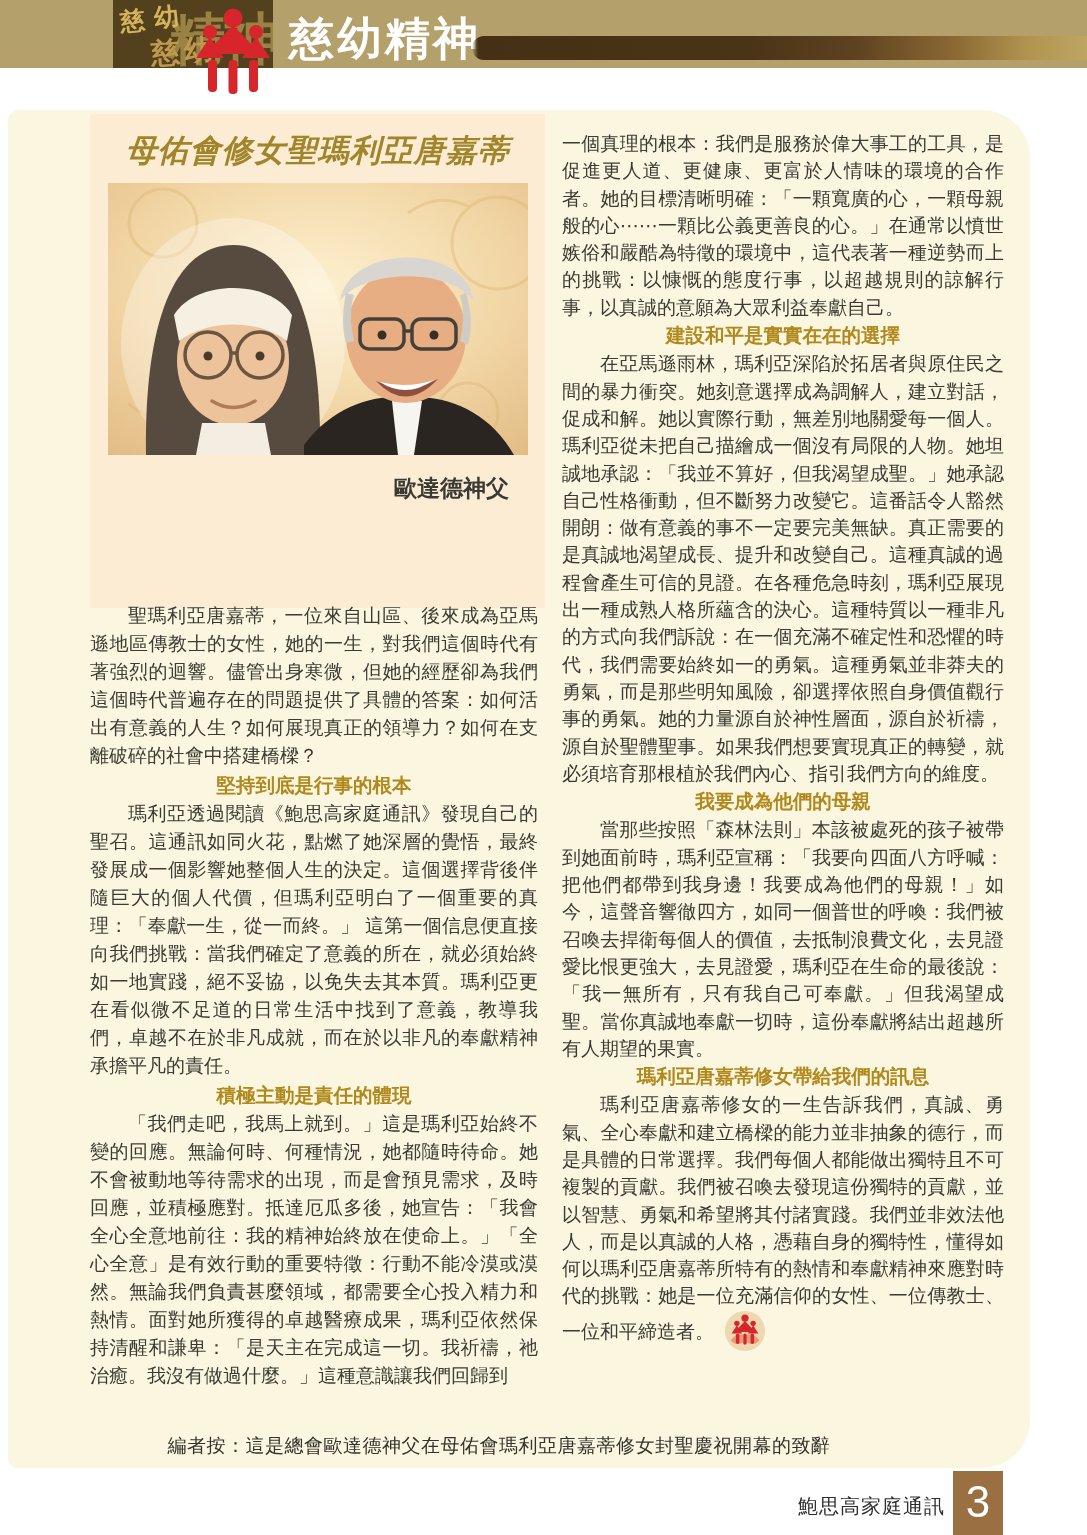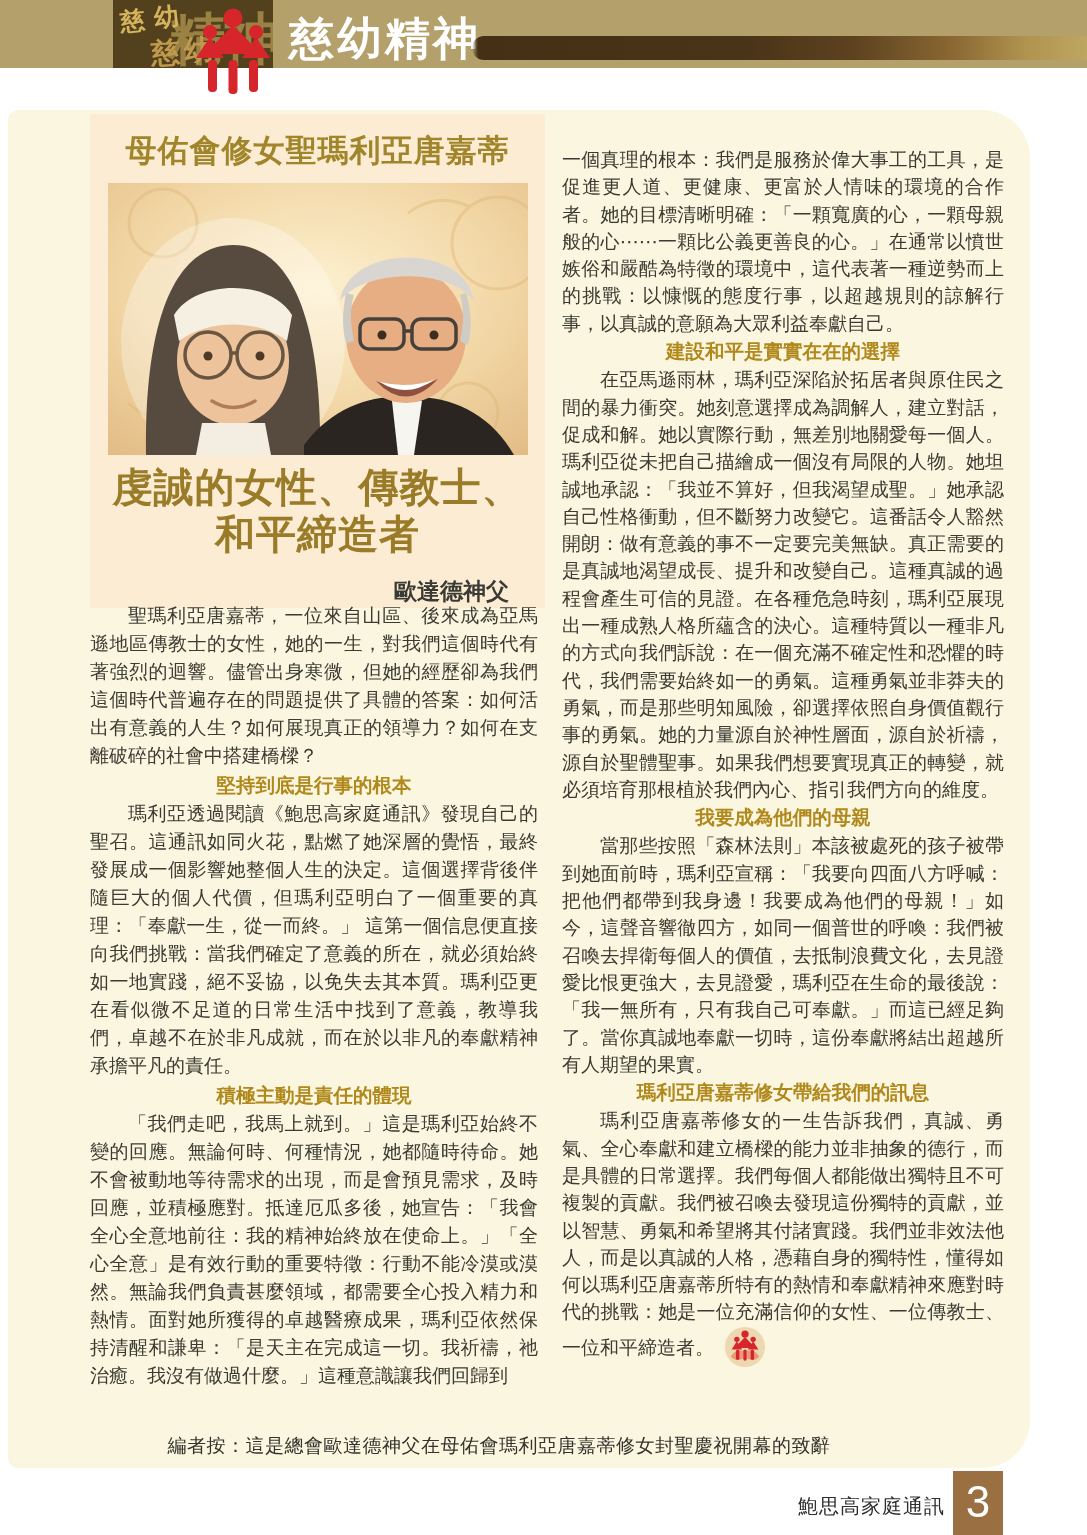--- a/index.html
+++ b/index.html
@@ -38,34 +38,34 @@
   }
   
   .content{
     position:absolute;left:8px;top:110px;width:1022px;height:1358px;
     background:var(--panel-cream);border-radius:10px 48px 48px 10px;overflow:hidden;
   }
   .left-col{position:absolute;left:82px;top:0;width:455px;}
   .peach{position:absolute;left:0;top:4px;width:455px;height:494px;background:var(--peach);}
   .kicker{
     margin-top:16px;text-align:center;font-size:31px;font-weight:bold;color:var(--gold-title);
-    font-family:"Liberation Serif", serif;letter-spacing:1px;white-space:nowrap;
+    font-family:"Liberation Serif", serif;letter-spacing:1px;white-space:nowrap;font-style:italic;
   }
   .photo{width:420px;height:272px;margin:11px auto 0;display:block;}
   .big-title{
     margin-top:9px;text-align:center;font-size:40px;line-height:47px;font-weight:bold;
     color:#9a7b28;font-family:"Liberation Serif", serif;letter-spacing:1px;
   }
   .author{margin-top:18px;padding-right:36px;text-align:right;font-size:23px;color:#3a3a35;font-weight:bold;}
   .left-body{position:absolute;left:0;top:492px;width:448px;}
   
   .body-text p{font-size:19px;line-height:28px;text-align:justify;text-justify:inter-ideograph;color:var(--body-ink);margin:0;}
   .body-text p.indent{text-indent:2em;}
   .body-text h3{font-size:19.5px;line-height:28px;text-align:center;color:var(--gold-heading);font-weight:bold;margin:1px 0;}
-  .right-col{position:absolute;left:554px;top:36px;width:442px;}
+  .right-col{position:absolute;left:554px;top:20px;width:442px;}
   .right-col p{line-height:27.3px;}
   .right-col h3{line-height:27.3px;}
   .seal-icon{display:inline-block;width:42px;height:42px;vertical-align:-14px;margin-left:10px;}
   
   .editor-note{
     position:absolute;left:0;right:40px;bottom:9px;text-align:center;
     font-size:19px;color:#33332d;letter-spacing:0.5px;
   }
   .pub-label{position:absolute;right:142px;top:1493px;font-size:20px;font-weight:normal;color:#2e2e2e;letter-spacing:1px;}
   .page-num{
@@ -148,42 +148,38 @@
             <rect x="252" y="136" width="44" height="30" rx="9" fill="none" stroke="#45403a" stroke-width="3.5"></rect>
             <rect x="304" y="136" width="44" height="30" rx="9" fill="none" stroke="#45403a" stroke-width="3.5"></rect>
             <path d="M296 148 L304 148" stroke="#45403a" stroke-width="3.5"></path>
             <circle cx="274" cy="152" r="4.5" fill="#3c2e20"></circle>
             <circle cx="326" cy="152" r="4.5" fill="#3c2e20"></circle>
             <path d="M268 198 Q298 230 330 196 Q299 212 268 198 Z" fill="#8e5140"></path>
             <path d="M272 199 Q298 216 326 197 Q299 206 272 199 Z" fill="#ffffff"></path>
           </g>
         </svg>
 
-        <div class="big-title">
-          <span>虔誠的女性、傳教士、</span><br>
-          <span>和平締造者</span>
-        </div>
         <div class="author">歐達德神父</div>
       </div>
 
       <div class="left-body body-text">
         <p class="indent">聖瑪利亞唐嘉蒂，一位來自山區、後來成為亞馬遜地區傳教士的女性，她的一生，對我們這個時代有著強烈的迴響。儘管出身寒微，但她的經歷卻為我們這個時代普遍存在的問題提供了具體的答案：如何活出有意義的人生？如何展現真正的領導力？如何在支離破碎的社會中搭建橋樑？</p>
         <h3>堅持到底是行事的根本</h3>
         <p class="indent">瑪利亞透過閱讀《鮑思高家庭通訊》發現自己的聖召。這通訊如同火花，點燃了她深層的覺悟，最終發展成一個影響她整個人生的決定。這個選擇背後伴隨巨大的個人代價，但瑪利亞明白了一個重要的真理：「奉獻一生，從一而終。」 這第一個信息便直接向我們挑戰：當我們確定了意義的所在，就必須始終如一地實踐，絕不妥協，以免失去其本質。瑪利亞更在看似微不足道的日常生活中找到了意義，教導我們，卓越不在於非凡成就，而在於以非凡的奉獻精神承擔平凡的責任。</p>
         <h3>積極主動是責任的體現</h3>
         <p class="indent">「我們走吧，我馬上就到。」這是瑪利亞始終不變的回應。無論何時、何種情況，她都隨時待命。她不會被動地等待需求的出現，而是會預見需求，及時回應，並積極應對。抵達厄瓜多後，她宣告：「我會全心全意地前往：我的精神始終放在使命上。」「全心全意」是有效行動的重要特徵：行動不能冷漠或漠然。無論我們負責甚麼領域，都需要全心投入精力和熱情。面對她所獲得的卓越醫療成果，瑪利亞依然保持清醒和謙卑：「是天主在完成這一切。我祈禱，祂治癒。我沒有做過什麼。」這種意識讓我們回歸到</p>
       </div>
     </div>
 
     <div class="right-col body-text">
       <p>一個真理的根本：我們是服務於偉大事工的工具，是促進更人道、更健康、更富於人情味的環境的合作者。她的目標清晰明確：「一顆寬廣的心，一顆母親般的心⋯⋯一顆比公義更善良的心。」在通常以憤世嫉俗和嚴酷為特徵的環境中，這代表著一種逆勢而上的挑戰：以慷慨的態度行事，以超越規則的諒解行事，以真誠的意願為大眾利益奉獻自己。</p>
       <h3>建設和平是實實在在的選擇</h3>
       <p class="indent">在亞馬遜雨林，瑪利亞深陷於拓居者與原住民之間的暴力衝突。她刻意選擇成為調解人，建立對話，促成和解。她以實際行動，無差別地關愛每一個人。瑪利亞從未把自己描繪成一個沒有局限的人物。她坦誠地承認：「我並不算好，但我渴望成聖。」她承認自己性格衝動，但不斷努力改變它。這番話令人豁然開朗：做有意義的事不一定要完美無缺。真正需要的是真誠地渴望成長、提升和改變自己。這種真誠的過程會產生可信的見證。在各種危急時刻，瑪利亞展現出一種成熟人格所蘊含的決心。這種特質以一種非凡的方式向我們訴說：在一個充滿不確定性和恐懼的時代，我們需要始終如一的勇氣。這種勇氣並非莽夫的勇氣，而是那些明知風險，卻選擇依照自身價值觀行事的勇氣。她的力量源自於神性層面，源自於祈禱，源自於聖體聖事。如果我們想要實現真正的轉變，就必須培育那根植於我們內心、指引我們方向的維度。</p>
       <h3>我要成為他們的母親</h3>
-      <p class="indent">當那些按照「森林法則」本該被處死的孩子被帶到她面前時，瑪利亞宣稱：「我要向四面八方呼喊：把他們都帶到我身邊！我要成為他們的母親！」如今，這聲音響徹四方，如同一個普世的呼喚：我們被召喚去捍衛每個人的價值，去抵制浪費文化，去見證愛比恨更強大，去見證愛，瑪利亞在生命的最後說：「我一無所有，只有我自己可奉獻。」而這已經足夠了。當你真誠地奉獻一切時，這份奉獻將結出超越所有人期望的果實。</p>
+      <p class="indent">當那些按照「森林法則」本該被處死的孩子被帶到她面前時，瑪利亞宣稱：「我要向四面八方呼喊：把他們都帶到我身邊！我要成為他們的母親！」如今，這聲音響徹四方，如同一個普世的呼喚：我們被召喚去捍衛每個人的價值，去抵制浪費文化，去見證愛比恨更強大，去見證愛，瑪利亞在生命的最後說：「我一無所有，只有我自己可奉獻。」但我渴望成聖。當你真誠地奉獻一切時，這份奉獻將結出超越所有人期望的果實。</p>
       <h3>瑪利亞唐嘉蒂修女帶給我們的訊息</h3>
       <p class="indent"><span>瑪利亞唐嘉蒂修女的一生告訴我們，真誠、勇氣、全心奉獻和建立橋樑的能力並非抽象的德行，而是具體的日常選擇。我們每個人都能做出獨特且不可複製的貢獻。我們被召喚去發現這份獨特的貢獻，並以智慧、勇氣和希望將其付諸實踐。我們並非效法他人，而是以真誠的人格，憑藉自身的獨特性，懂得如何以瑪利亞唐嘉蒂所特有的熱情和奉獻精神來應對時代的挑戰：她是一位充滿信仰的女性、一位傳教士、一位和平締造者。</span><svg class="seal-icon" viewBox="0 0 44 44">
           <circle cx="22" cy="22" r="21" fill="#eed8b2"></circle>
           <path d="M7 32 Q12 24 20 26 L20 34 Q12 38 7 32 Z" fill="#e89a76"></path>
           <path d="M37 32 Q32 24 24 26 L24 34 Q32 38 37 32 Z" fill="#e89a76"></path>
           <g fill="#d6252b">
             <circle cx="22" cy="8.5" r="3.8"></circle>
             <path d="M22 11.5 L11 23 H33 Z"></path>
             <circle cx="13.5" cy="14" r="2.8"></circle>
             <path d="M13.5 16 L8 24.5 H19 Z"></path>

